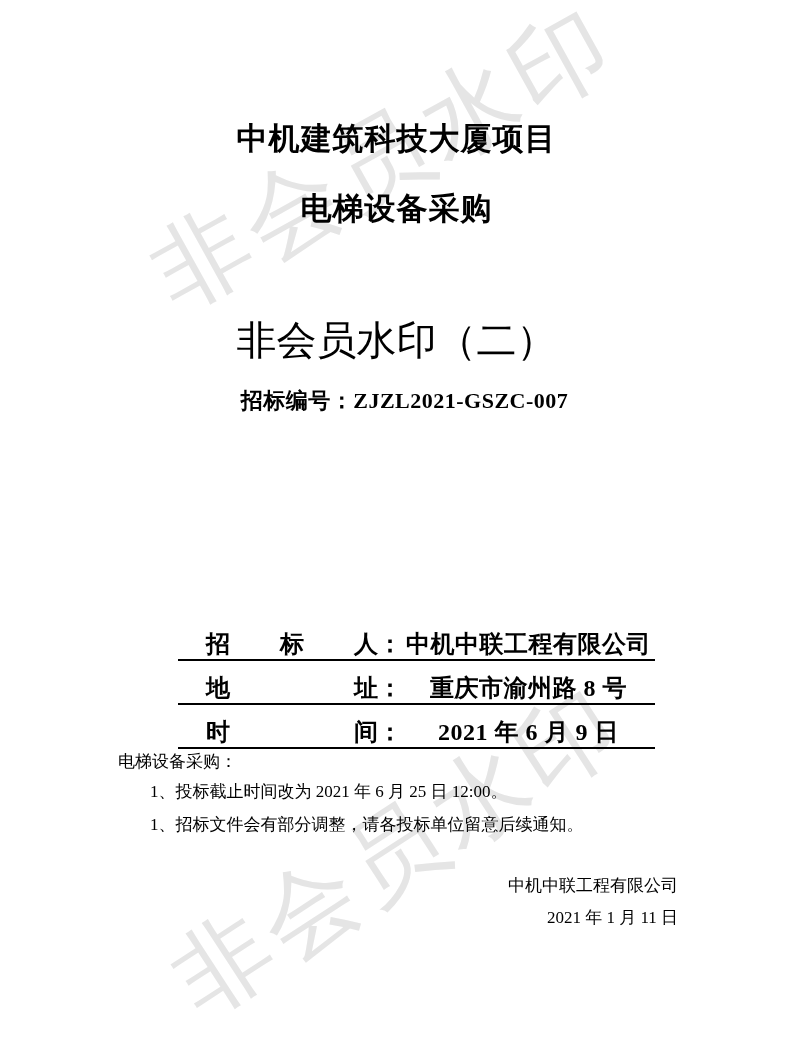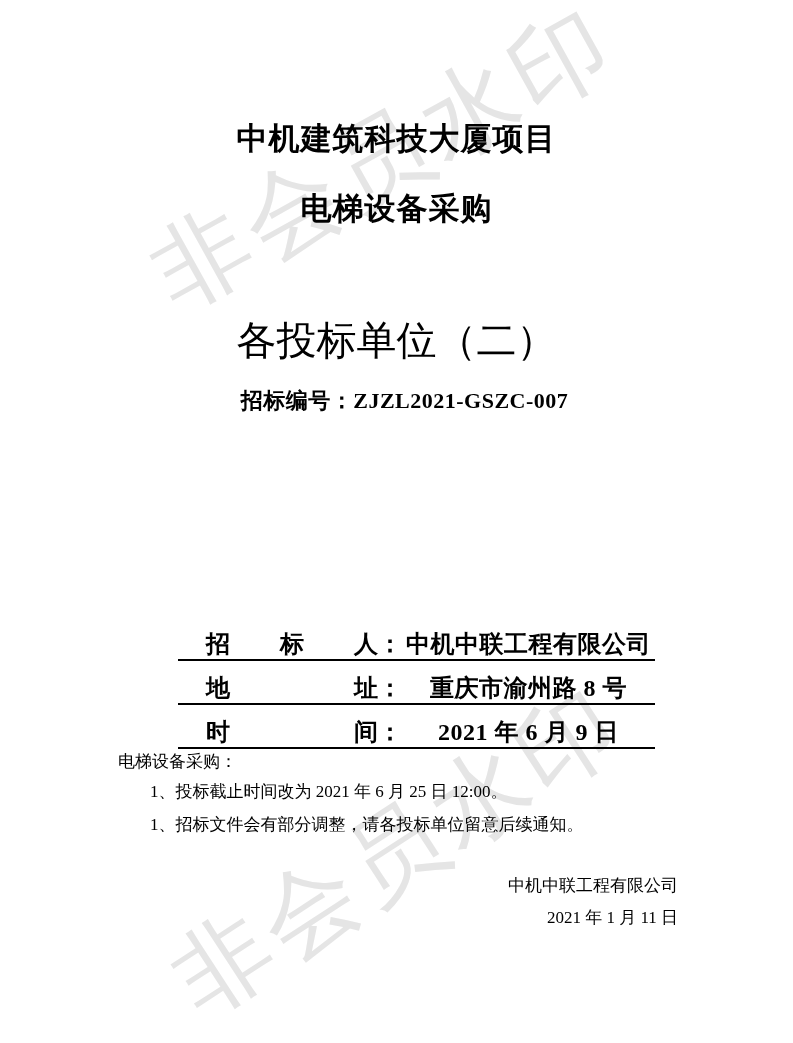--- a/index.html
+++ b/index.html
@@ -132,21 +132,21 @@
   <div class="watermark wm-top">非会员水印</div>
 
   <div class="watermark wm-bottom">非会员水印</div>
 
   <div class="content">
 
     <div class="title title-1">中机建筑科技大厦项目</div>
 
     <div class="title title-2">电梯设备采购</div>
 
-    <div class="notice-title">各投标单位（二）</div>
+    <div class="notice-title">非会员水印（二）</div>
 
     <div class="tender-no">招标编号：ZJZL2021-GSZC-007</div>
 
     <div class="fields">
 
       <div class="field-row">
         <span class="field-label">
           <span>招</span>
           <span>标</span>
           <span>人</span>

